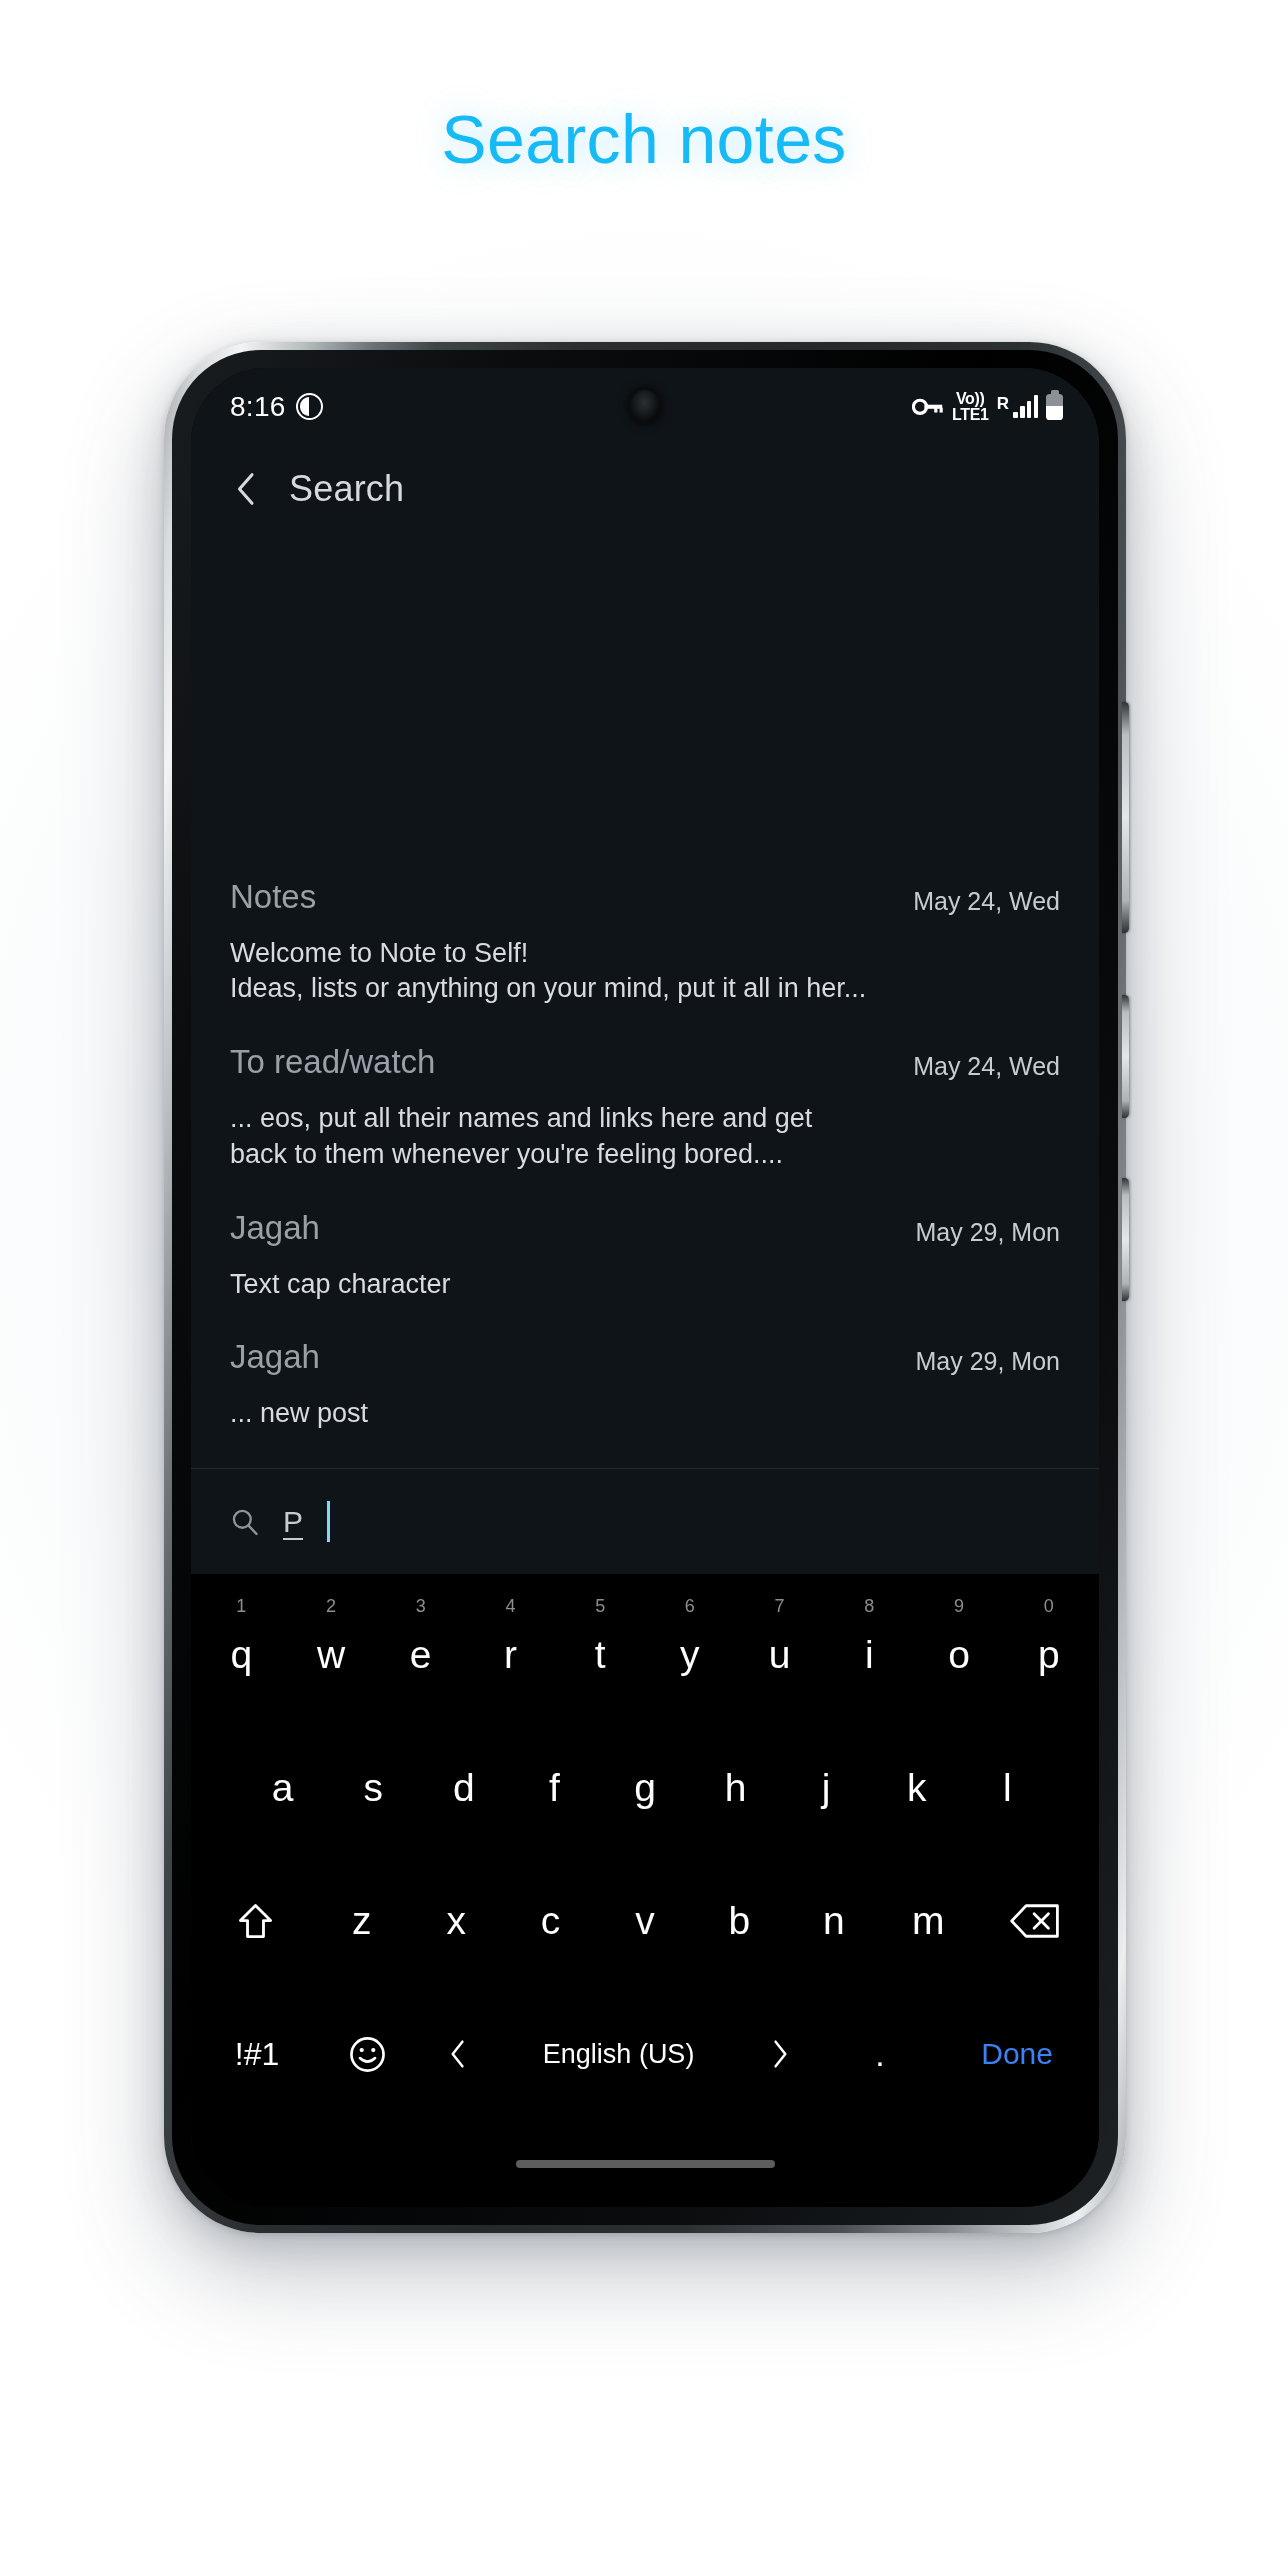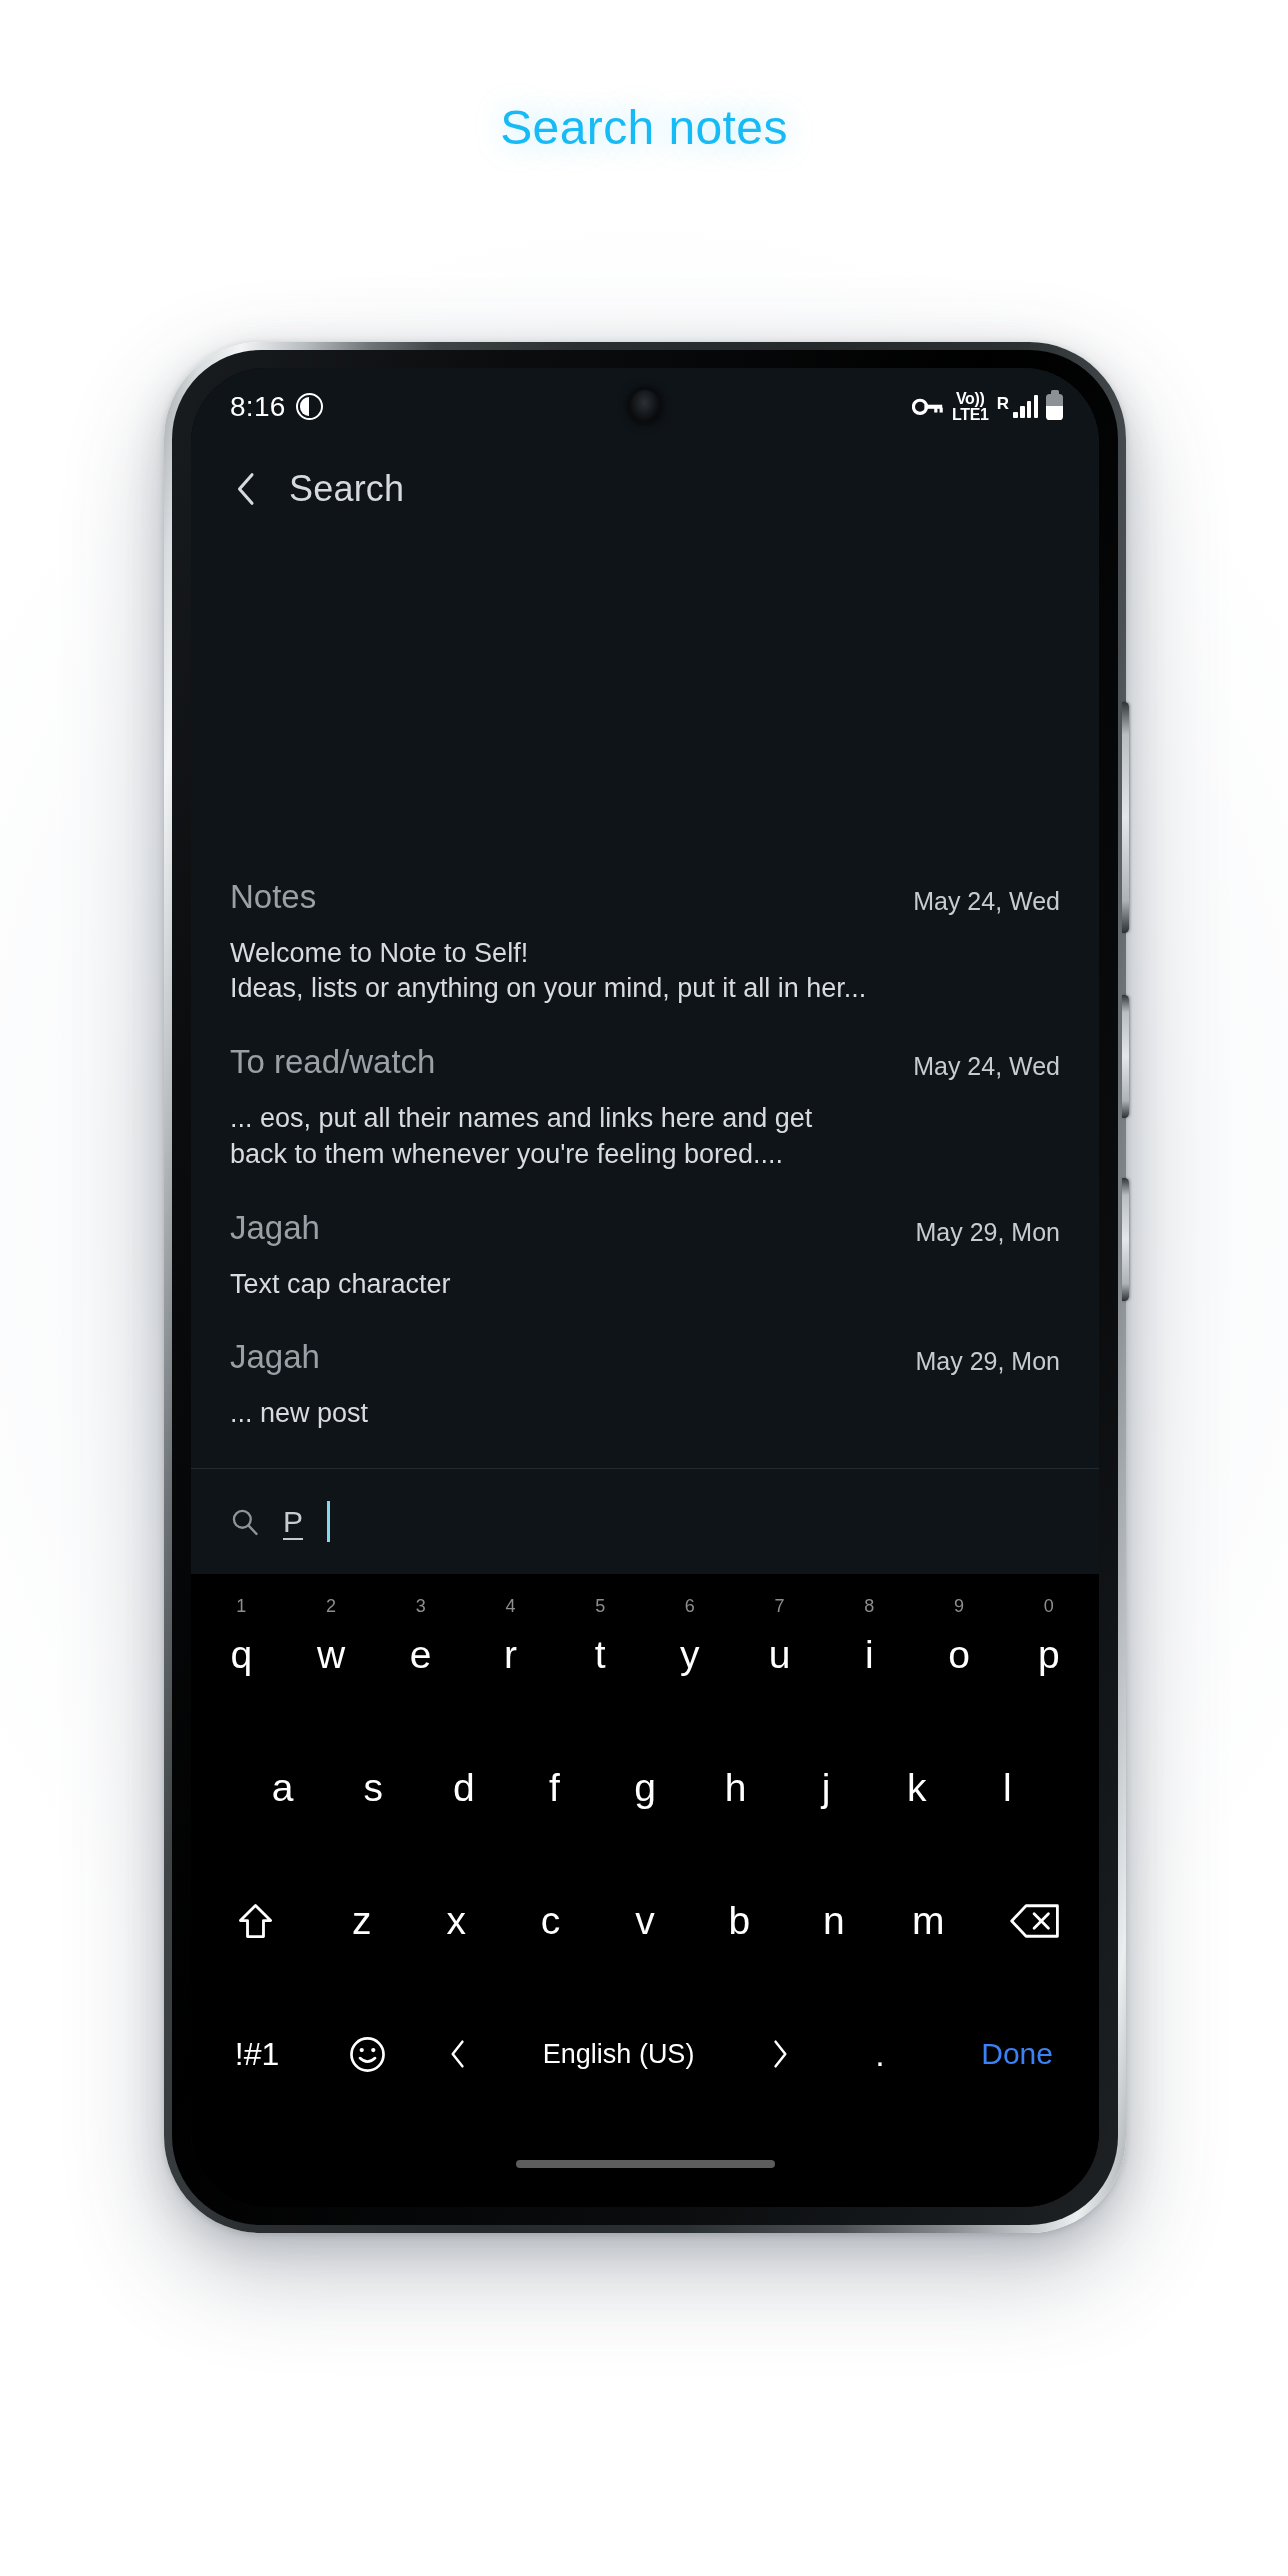--- a/index.html
+++ b/index.html
@@ -16,21 +16,21 @@
     position: relative;
   }
 
   
   .page-title {
     position: absolute;
     top: 100px;
     left: 0;
     width: 100%;
     text-align: center;
-    font-size: 48px;
+    font-size: 68px;
     font-weight: 400;
     letter-spacing: 0.4px;
     color: #16baf5;
     text-shadow: 0 0 30px rgba(40,190,250,0.34);
   }
 
   
   .phone-shell {
     position: absolute;
     left: 164px;

